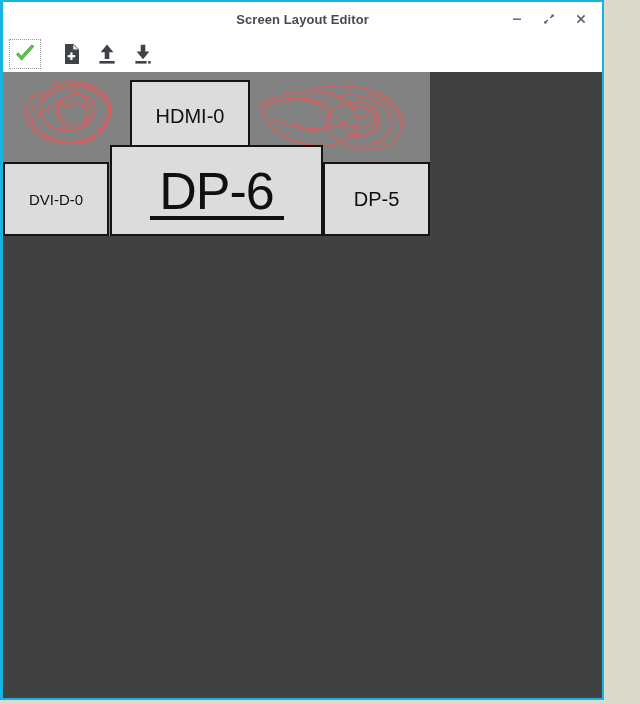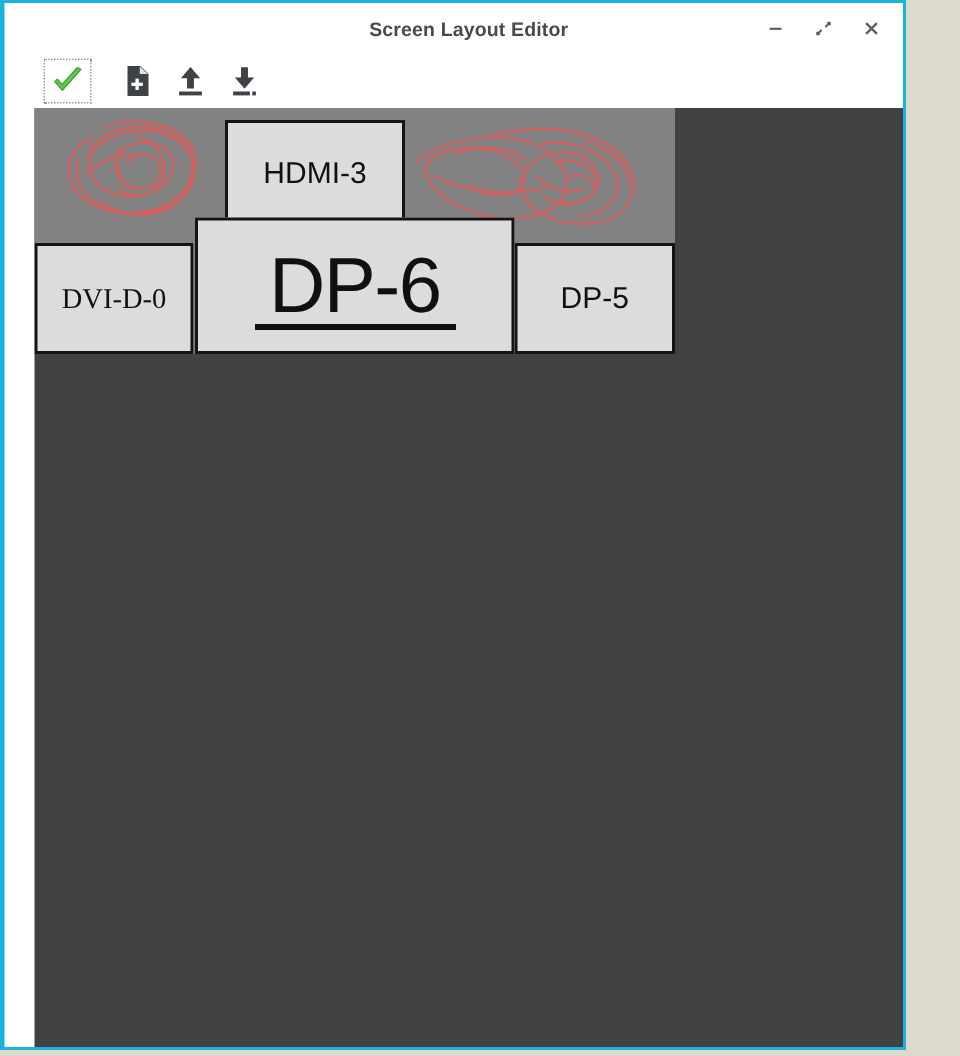--- a/index.html
+++ b/index.html
@@ -22,21 +22,20 @@
     top: 0;
     width: 604px;
     height: 700px;
     box-sizing: border-box;
     border: 2px solid #18b4e0;
     border-left-width: 3px;
     background: #ffffff;
     display: flex;
     flex-direction: column;
     overflow: hidden;
-    padding-left: 20px;
   }
 
   
   #titlebar {
     position: relative;
     height: 34px;
     flex: 0 0 34px;
     background: #ffffff;
     display: flex;
     align-items: center;
@@ -154,21 +153,21 @@
     justify-content: center;
     cursor: default;
   }
   .monitor .label {
     color: #101010;
     text-align: center;
     line-height: 1;
     user-select: none;
   }
   .monitor.normal .label { font-size: 20px; }
-  .monitor.small .label  { font-size: 19px; font-family: Liberation Serif, serif; }
+  .monitor.small .label  { font-size: 15px; }
   .monitor.active {
     border-width: 2px;
     z-index: 5;
   }
   .monitor.active .label {
     font-size: 52px;
     letter-spacing: -1px;
   }
   .active-underline {
     position: absolute;
@@ -286,21 +285,21 @@
       <path d="M90 22 C112 18 134 28 140 42 C146 56 134 70 116 70"></path>
       <path d="M100 34 C114 30 128 38 128 48 C128 58 114 64 104 60"></path>
       <path d="M110 44 C118 40 128 46 126 54"></path>
       <path d="M20 44 C40 54 70 58 96 50"></path>
       <path d="M34 28 C50 22 70 24 80 32"></path>
       <path d="M120 20 C136 24 150 36 150 50"></path>
       <path d="M88 44 C96 52 110 56 120 52"></path>
     </svg>
 
     <div class="monitor normal" style="left:127px; top:8px; width:120px; height:72px;">
-      <span class="label">HDMI-3</span>
+      <span class="label">HDMI-0</span>
     </div>
 
     <div class="monitor small" style="left:0px; top:90px; width:106px; height:74px;">
       <span class="label">DVI-D-0</span>
     </div>
 
     <div class="monitor normal" style="left:320px; top:90px; width:107px; height:74px;">
       <span class="label">DP-5</span>
     </div>
 

